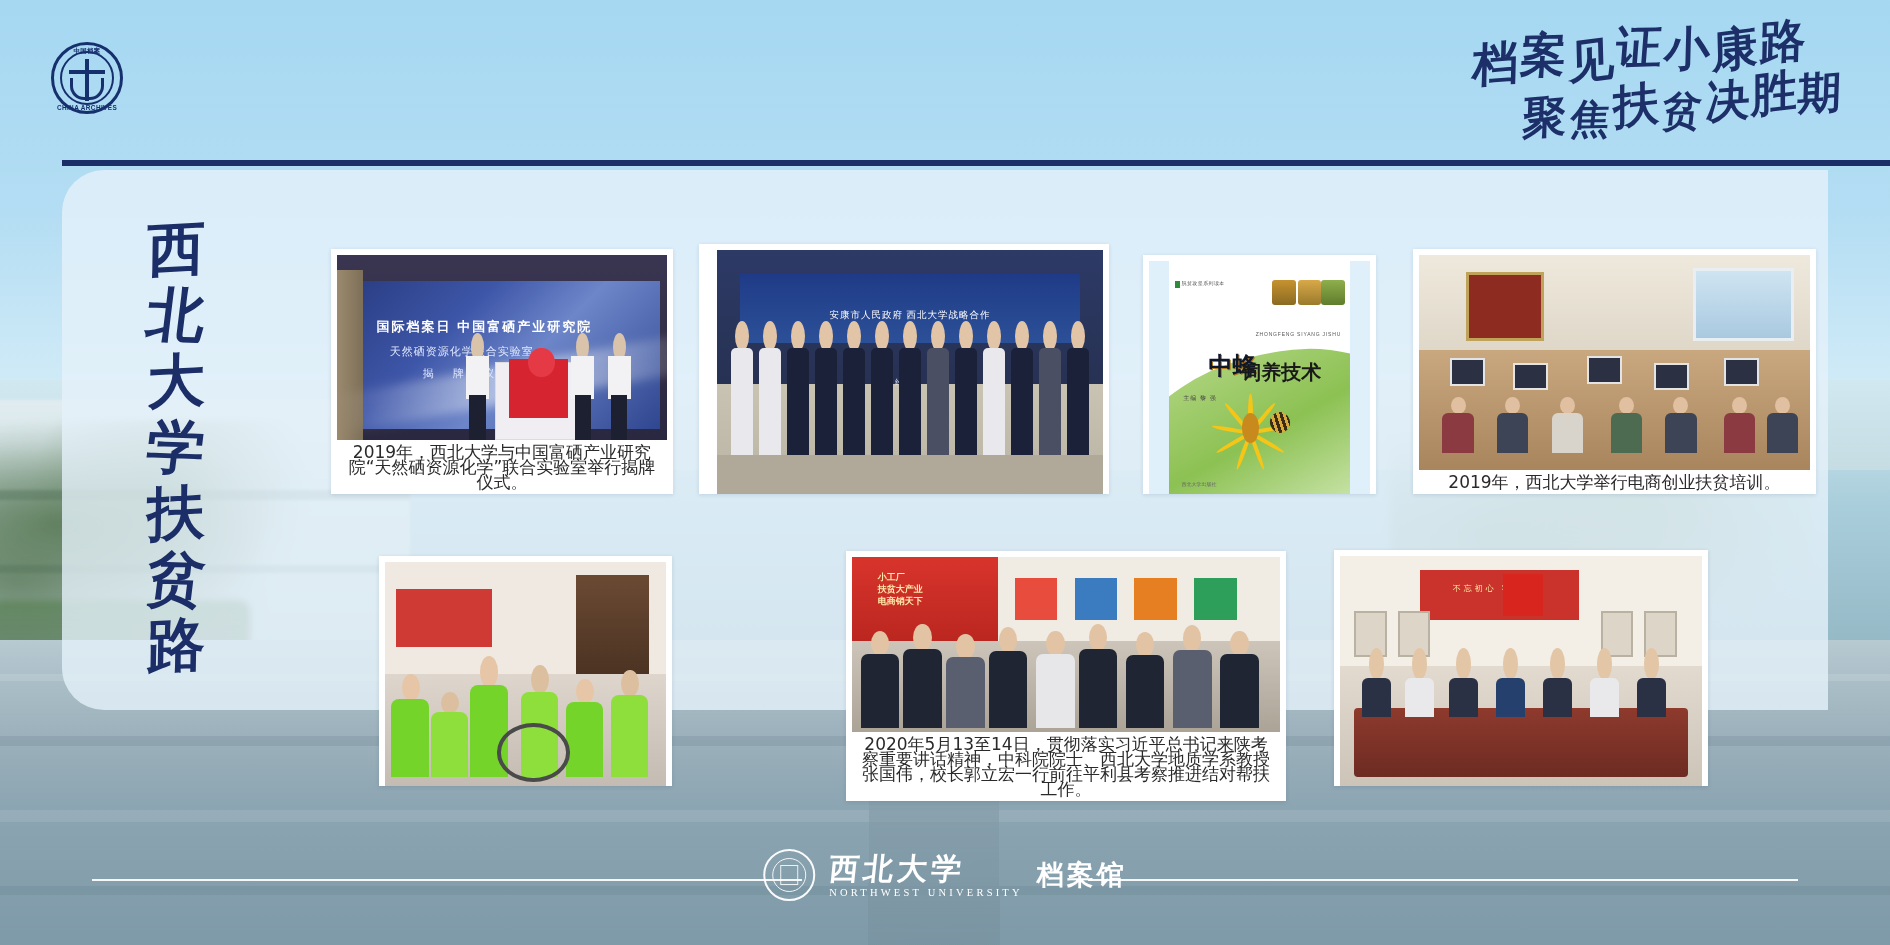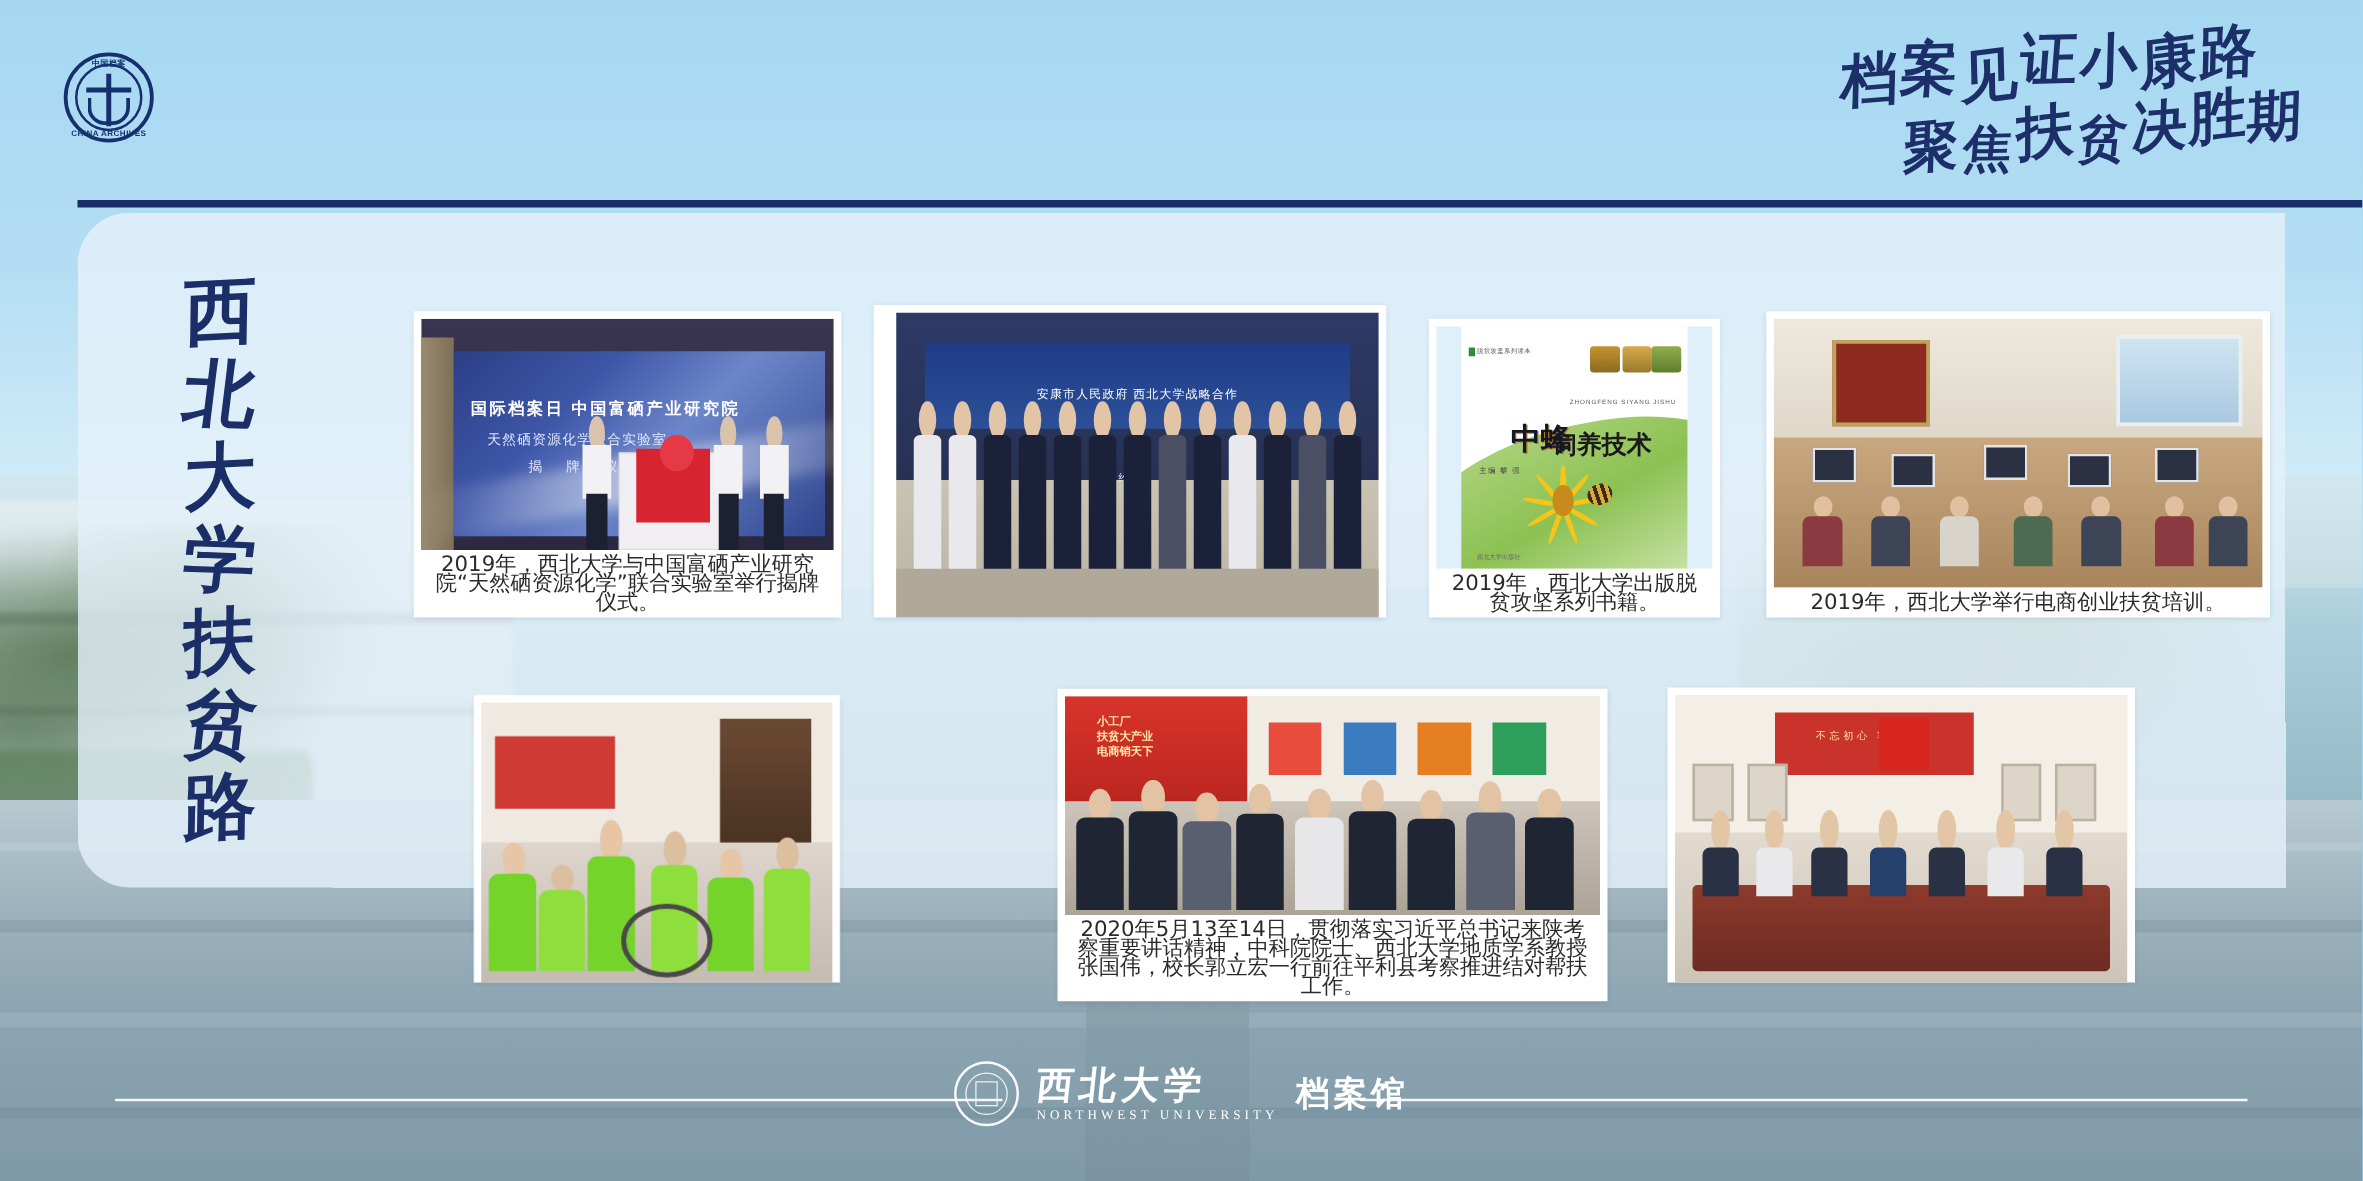--- a/index.html
+++ b/index.html
@@ -523,21 +523,20 @@
           <div class="pt" style="transform:rotate(240deg)"></div>
           <div class="pt" style="transform:rotate(280deg)"></div>
           <div class="pt" style="transform:rotate(320deg)"></div>
           <div class="core"></div>
         </div>
         <div class="bee"></div>
         <div class="pub">西北大学出版社</div>
       </div>
     </div>
   </div>
-  <div class="cap">2019年，西北大学出版脱贫攻坚系列书籍。</div>
 </div>
 
 <div class="card" style="left:1413px; top:249px; width:403px; height:245px;">
   <div class="shot">
     <div class="scene s4">
       <div class="back"></div>
         <div class="scroll"></div>
         <div class="win"></div>
       <div class="desk"></div>
       <div class="mon m1"></div>

